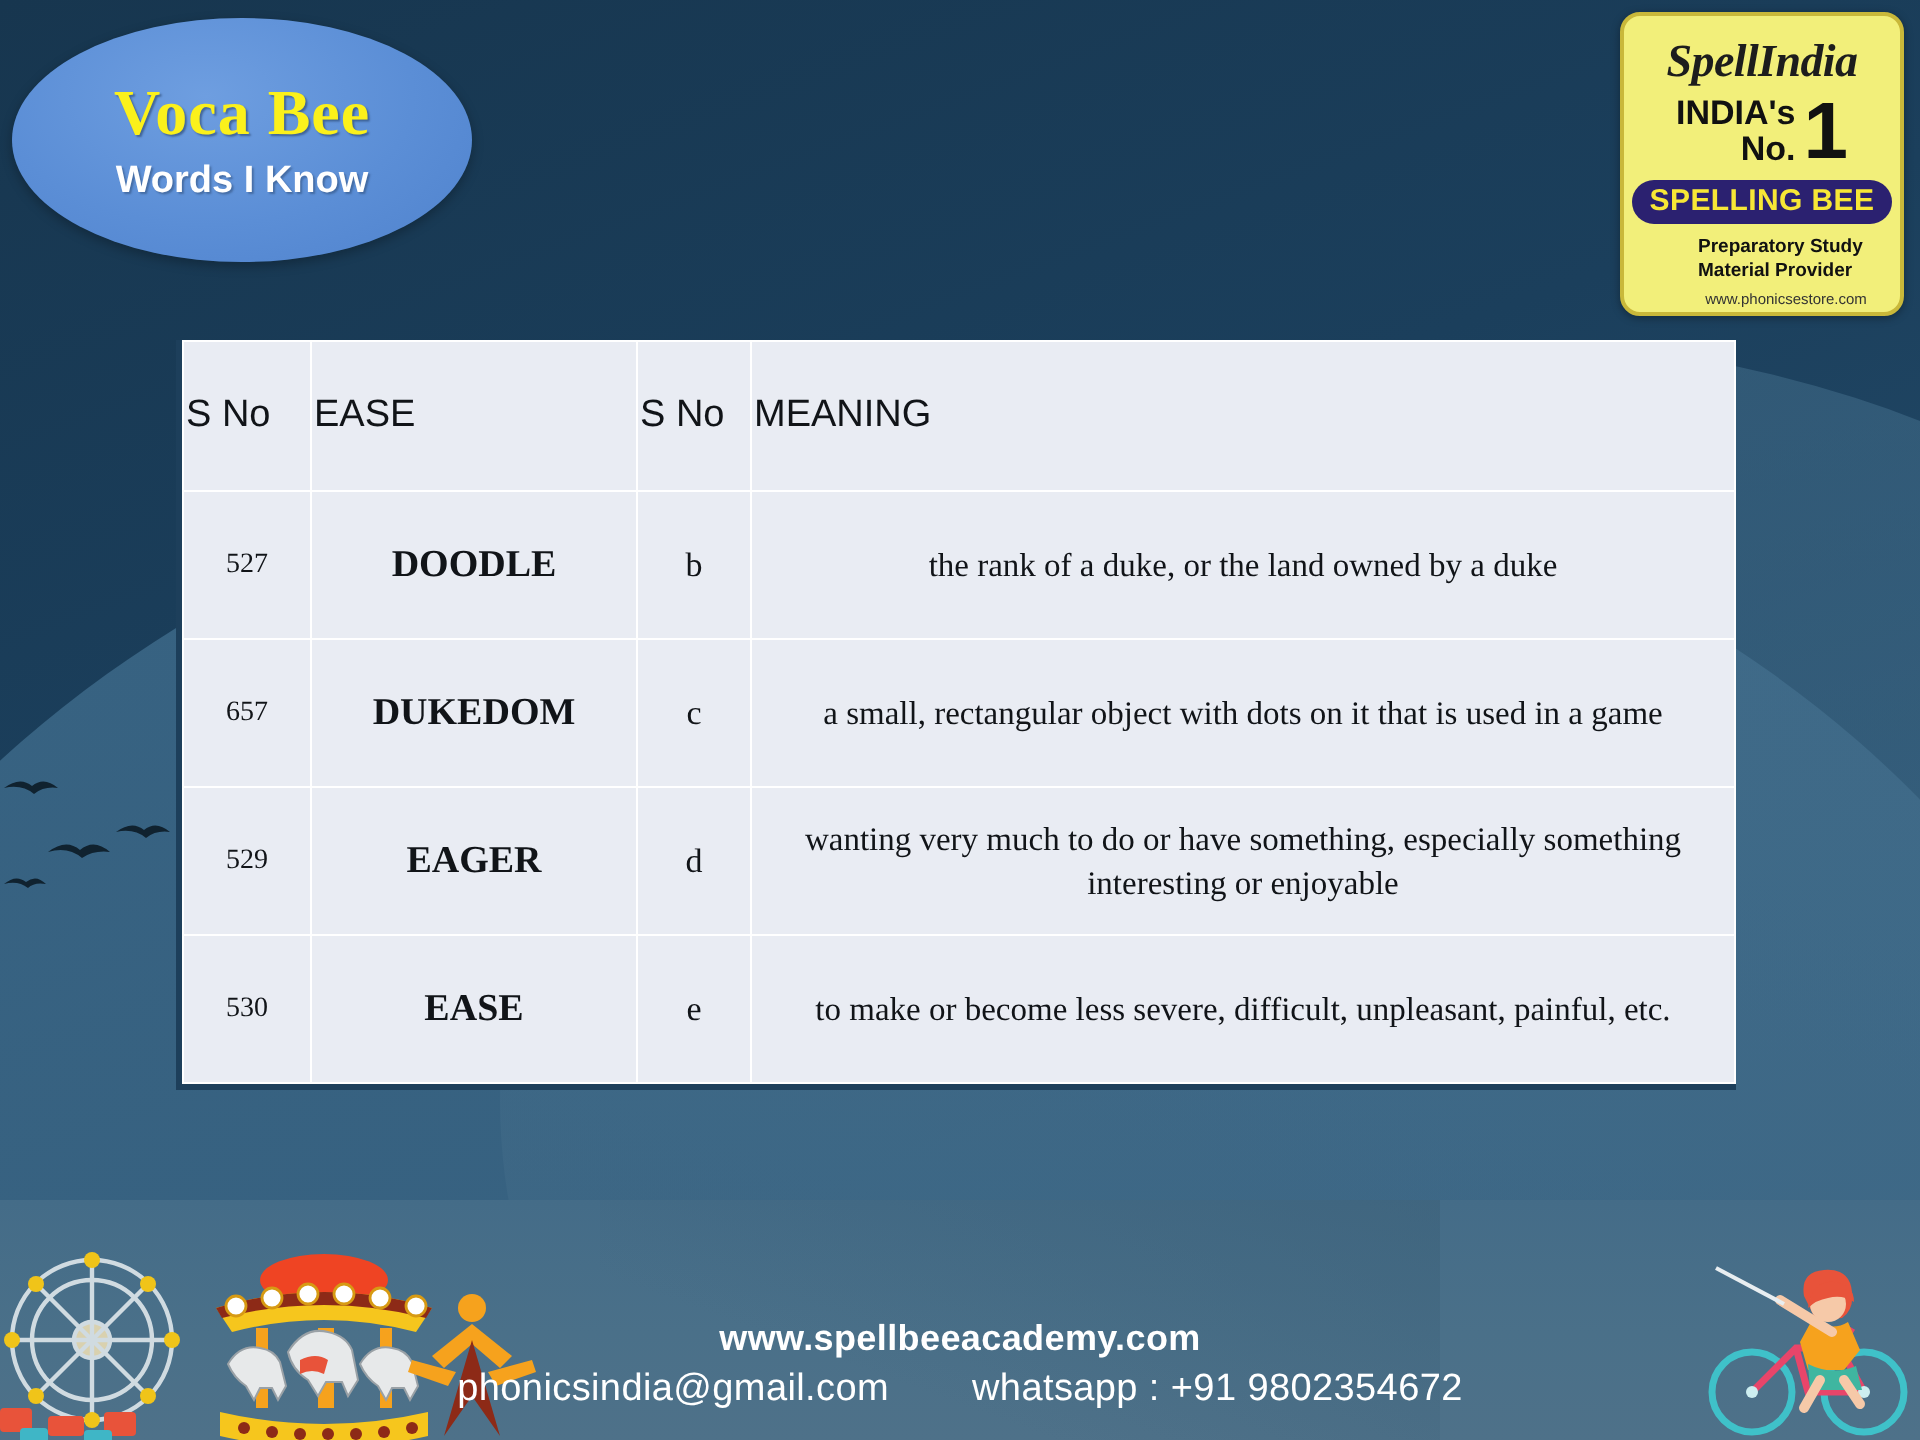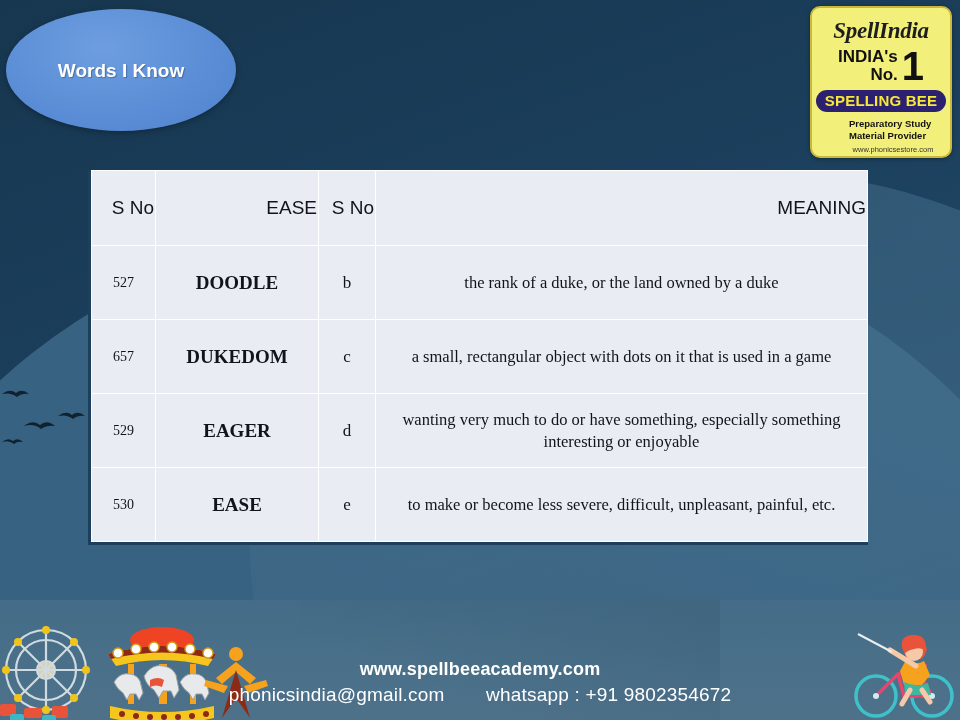--- a/index.html
+++ b/index.html
@@ -200,21 +200,21 @@
     border: 1px solid #ffffff;
     background: #e9ecf3;
     color: #111418;
   }
   thead th {
     font-family: "Liberation Sans", sans-serif;
     font-weight: normal;
     font-size: 19px;
     height: 72px;
     vertical-align: middle;
-    text-align: right;
+    text-align: left;
     border-bottom: 8px solid #35627f;
   }
   tbody td {
     vertical-align: middle;
     text-align: center;
     font-family: "Liberation Serif", serif;
   }
   td.c-sno {
     font-size: 14px;
   }
@@ -284,20 +284,21 @@
   <svg class="birds" viewBox="0 0 120 120">
     <g fill="#10222f">
       <path d="M2 14 q8 -6 14 -1 q6 -5 13 1 q-7 -1 -12 3 q-6 -5 -15 -3z"></path>
       <path d="M24 46 q9 -7 16 -1 q7 -6 15 1 q-8 -1 -14 3 q-7 -6 -17 -3z"></path>
       <path d="M58 36 q8 -6 14 -1 q6 -5 13 1 q-7 -1 -12 3 q-6 -5 -15 -3z"></path>
       <path d="M2 62 q6 -5 11 -1 q5 -4 10 1 q-6 -1 -9 2 q-5 -4 -12 -2z"></path>
     </g>
   </svg>
 
   <div class="logo">
+    <div class="logo-title">Voca Bee</div>
     <div class="logo-sub">Words I Know</div>
   </div>
 
   <div class="badge">
     <div class="badge-brand">SpellIndia</div>
     <div class="badge-no1">
       <div class="badge-indias">
         <div>INDIA's</div>
         <div>No.</div>
       </div>

